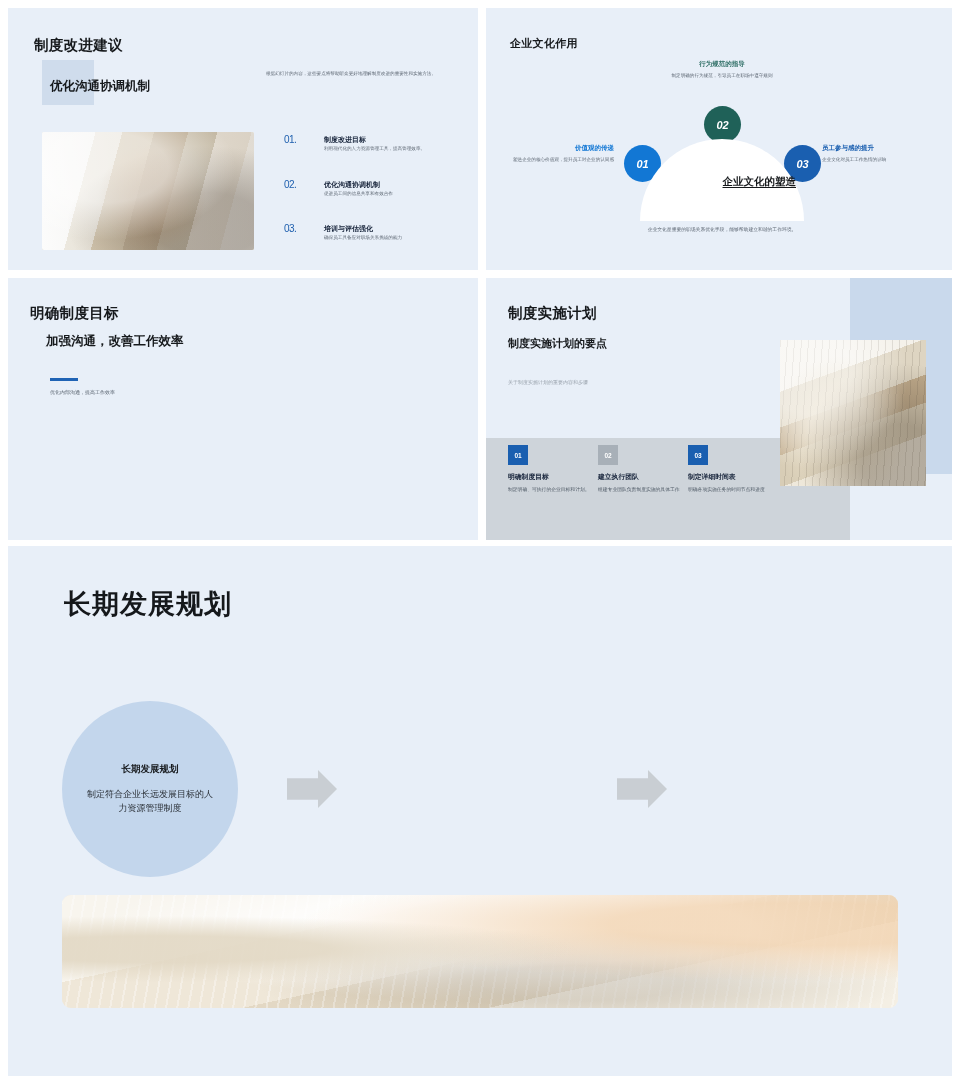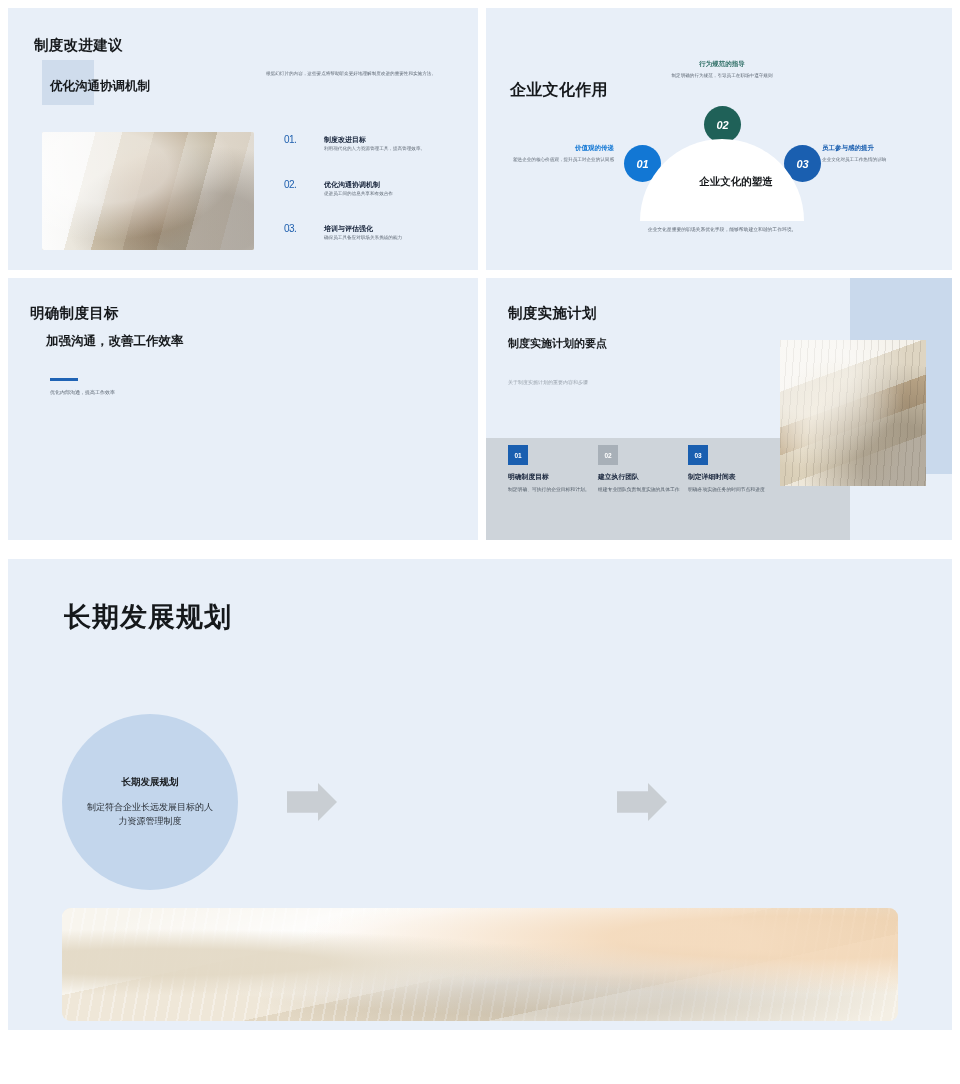--- a/index.html
+++ b/index.html
@@ -51,28 +51,28 @@
   .ph-handshake::after{
     content:""; position:absolute; inset:0;
     background:
       radial-gradient(ellipse at 30% 30%, rgba(255,255,255,.55) 0 30%, rgba(255,255,255,0) 62%),
       radial-gradient(ellipse at 78% 78%, rgba(60,50,40,.30) 0 24%, rgba(60,50,40,0) 60%),
       linear-gradient(78deg, rgba(255,255,255,.25), rgba(120,100,75,.18));
   }
 
   
   #card2 { left: 486px; top: 8px; width: 466px; height: 262px; }
-  #card2 .t1 { position:absolute; left:24px; top:28px; font-size:16px;margin-top:44px; }
+  #card2 .t1 { position:absolute; left:24px; top:28px; font-size:11px; }
 
   .diag { position:absolute; left:0; top:0; width:100%; height:100%; }
   .semi { position:absolute; left:154px; top:131px; width:164px; height:82px;
           background:#ffffff; border-radius:82px 82px 0 0; z-index:3; }
-  .semi-label { position:absolute; left:168px; top:167px; width:164px; text-align:center;
+  .semi-label { position:absolute; left:146px; top:167px; width:164px; text-align:right;
                 font-size:10.5px; font-weight:bold; color:#15181b;
-                text-underline-offset:2px; z-index:4; }
+                text-decoration:underline; text-underline-offset:2px; z-index:4; }
 
   .node { position:absolute; width:37px; height:37px; border-radius:50%;
           display:flex; align-items:center; justify-content:center;
           color:#fff; font-size:11px; font-style:italic; font-weight:bold; z-index:2; }
   #nd1 { left:138px; top:137px; background:#1277d4; }
   #nd2 { left:218px; top:98px;  background:#1f6158; z-index:1; }
   #nd3 { left:298px; top:137px; background:#1a5fb0; }
 
   .nlab { position:absolute; }
   .nlab .h { font-size:6.5px; font-weight:bold; }
@@ -133,21 +133,21 @@
   }
   .ph-sign::after{
     content:""; position:absolute; inset:0;
     background:
       radial-gradient(ellipse at 20% 22%, rgba(255,255,255,.5) 0 26%, rgba(255,255,255,0) 60%),
       radial-gradient(ellipse at 82% 84%, rgba(70,58,44,.35) 0 22%, rgba(70,58,44,0) 58%),
       repeating-linear-gradient(94deg, rgba(90,80,66,.16) 0 1px, rgba(90,80,66,0) 1px 7px);
   }
 
   
-  #panel { left:8px; top:559px; width:944px; height:471px; }
+  #panel { left:8px; top:546px; width:944px; height:530px; }
   #panel .big { position:absolute; left:56px; top:40px; font-size:27px; font-weight:bold;
                 color:#15181b; letter-spacing:1px; }
   #panel .mid { position:absolute; left:0; top:93px; width:944px; text-align:center;
                 font-size:20px; font-weight:bold; color:#15181b; letter-spacing:.5px; }
 
   .bub { position:absolute; width:176px; height:176px; border-radius:50%;
          background:#c3d6ec; display:flex; flex-direction:column;
          align-items:center; justify-content:center; padding:0 24px; }
   .bub .h { font-size:9.5px; font-weight:bold; color:#15181b; }
   .bub .d { margin-top:11px; font-size:9px; line-height:1.6; color:#2b3138;

